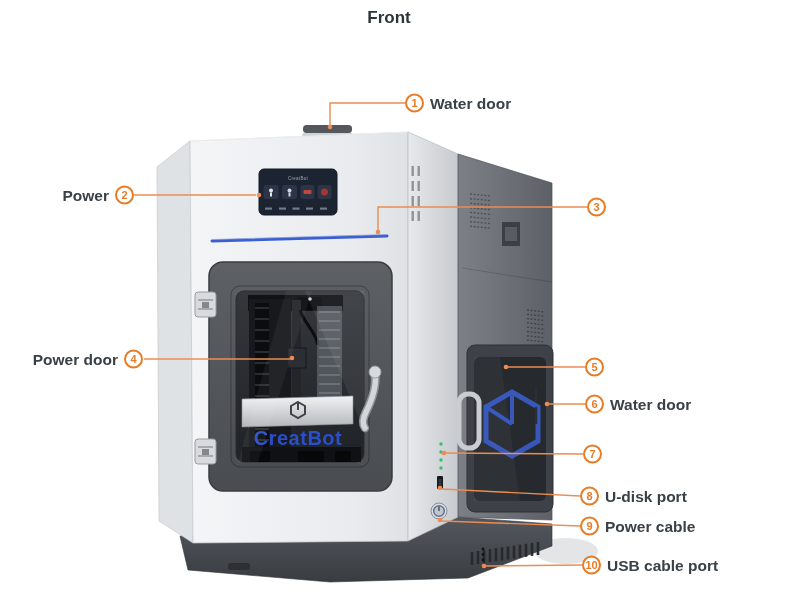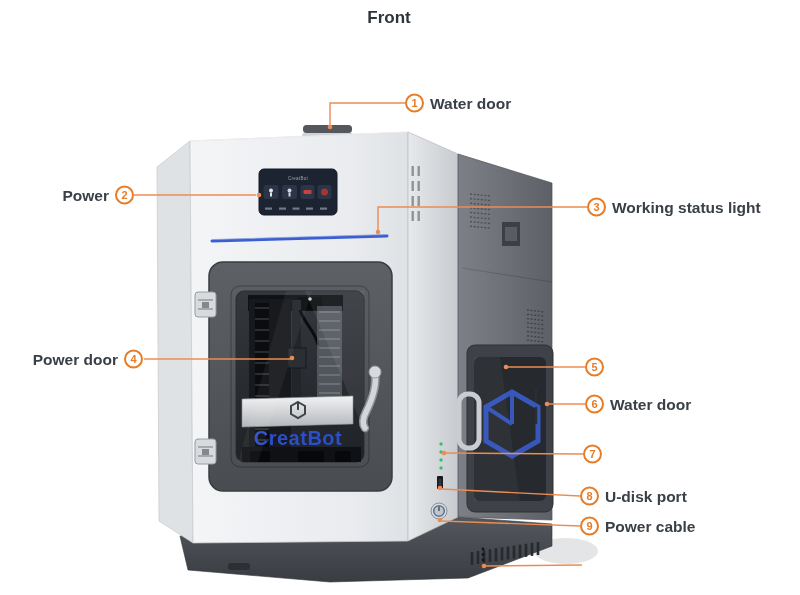--- a/index.html
+++ b/index.html
@@ -306,21 +306,20 @@
   <div class="label right" style="left:405px;top:103px">
     <span class="num">1</span>
     <span class="txt">Water door</span>
   </div>
   <div class="label left" style="right:666px;top:195px">
     <span class="num">2</span>
     <span class="txt">Power</span>
   </div>
   <div class="label right" style="left:587px;top:207px">
     <span class="num">3</span>
-    <span class="txt">Working status light</span>
   </div>
   <div class="label left" style="right:657px;top:359px">
     <span class="num">4</span>
     <span class="txt">Power door</span>
   </div>
   <div class="label right" style="left:585px;top:367px">
     <span class="num">5</span>
   </div>
   <div class="label right" style="left:585px;top:404px">
     <span class="num">6</span>
@@ -330,14 +329,18 @@
     <span class="num">7</span>
   </div>
   <div class="label right" style="left:580px;top:496px">
     <span class="num">8</span>
     <span class="txt">U-disk port</span>
   </div>
   <div class="label right" style="left:580px;top:526px">
     <span class="num">9</span>
     <span class="txt">Power cable</span>
   </div>
+  <div class="label right" style="left:582px;top:565px">
+    <span class="num">10</span>
+    <span class="txt">USB cable port</span>
+  </div>
 
 </div>
 
 </body></html>

